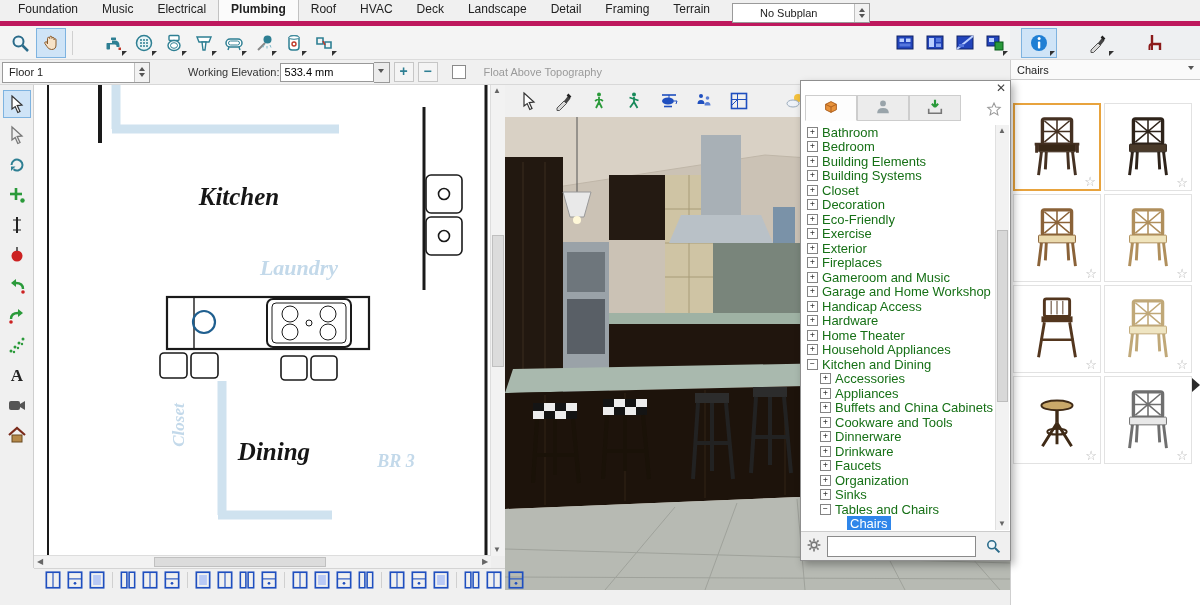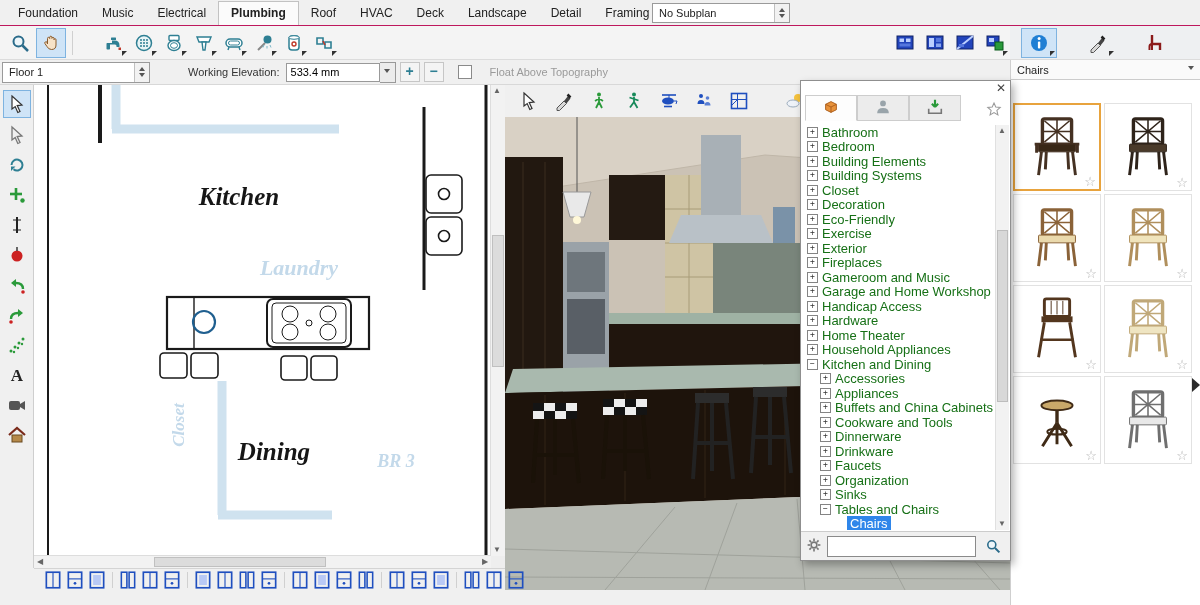--- a/index.html
+++ b/index.html
@@ -1,49 +1,49 @@
 <!DOCTYPE html>
 <html><head>
 <meta charset="utf-8">
 <style>
   html,body{margin:0;padding:0;background:#888;}
   #app{position:relative;width:1200px;height:605px;background:#f0f0f0;overflow:hidden;
        font-family:"Liberation Sans",sans-serif;font-size:11px;color:#222;}
   
   .menubar{position:absolute;left:0;top:0;width:1200px;height:26px;background:#f0f0f0;
-           border-bottom:1px solid #be185d;display:flex;align-items:flex-end;padding-left:6px;box-sizing:border-box;}
+           border-bottom:5px solid #be185d;display:flex;align-items:flex-end;padding-left:6px;box-sizing:border-box;}
   .tab{padding:4px 12px 5px;font-size:12px;cursor:default;white-space:nowrap;}
   .tab.active{background:#fbfbfb;border:1px solid #c2c2c2;border-bottom:none;font-weight:bold;}
   .combo{background:#fff;border:1px solid #9a9a9a;display:flex;align-items:center;box-sizing:border-box;}
   .combo .ctext{flex:1;padding-left:6px;white-space:nowrap;overflow:hidden;}
   .spin{width:14px;height:100%;border-left:1px solid #c0c0c0;display:flex;flex-direction:column;
         align-items:center;justify-content:center;gap:2px;background:#f2f2f2;}
   .tri-up{width:0;height:0;border:3px solid transparent;border-bottom:4px solid #555;}
   .tri-dn{width:0;height:0;border:3px solid transparent;border-top:4px solid #555;}
-  #subplan{position:absolute;left:652px;top:3px;width:138px;height:20px;}
+  #subplan{position:absolute;left:732px;top:3px;width:138px;height:20px;padding-left:21px;}
   
   .toolbar1{position:absolute;left:0;top:26px;width:1010px;height:34px;background:#f4f4f4;
             border-bottom:1px solid #dcdcdc;display:flex;align-items:center;padding-left:5px;box-sizing:border-box;}
   .tile{width:28px;height:28px;margin:0 1px;display:flex;align-items:center;justify-content:center;position:relative;}
   .tile.sel{background:#cfe4f7;border:1px solid #7eb3e0;}
   .tile .ic svg{width:20px;height:20px;display:block;}
   .tile.dd::after{content:'';position:absolute;right:1px;bottom:1px;width:0;height:0;
                   border-left:5px solid transparent;border-top:5px solid #333;transform:rotate(-90deg);}
   .sep{width:1px;height:24px;background:#d0d0d0;margin:0 5px;flex:none;}
   .flexspace{flex:1;}
   .paneltools{position:absolute;left:1010px;top:26px;width:190px;height:34px;background:#eef0f2;
               border-bottom:1px solid #dcdcdc;display:flex;align-items:center;gap:22px;padding-left:10px;box-sizing:border-box;}
   .paneltools .tile{width:34px;}
   .toolbar2{position:absolute;left:0;top:60px;width:1010px;height:25px;background:#f0f0f0;
             border-bottom:1px solid #d8d8d8;display:flex;align-items:center;box-sizing:border-box;}
   #floorsel{width:148px;height:21px;margin:2px 0 2px 2px;}
   .t2label{margin-left:38px;color:#333;}
   .t2label.dim{color:#9a9a9a;margin-left:18px;}
   .tinput{width:84px;height:17px;border:1px solid #999;background:#fff;font:11px "Liberation Sans",sans-serif;
-          padding:0 4px;margin-left:6px;}
+          padding:0 4px;}
   .ddbtn{width:15px;height:19px;background:#ececec;border:1px solid #999;border-left:none;
          display:flex;align-items:center;justify-content:center;}
   .pmbtn{width:18px;height:18px;margin-left:4px;background:#f4f4f4;border:1px solid #c6c6c6;color:#2e7f93;
          font-weight:bold;font-size:14px;line-height:16px;text-align:center;}
   .chk{width:12px;height:12px;background:#fff;border:1px solid #8a8a8a;margin-left:14px;flex:none;}
   
   .lefttools{position:absolute;left:0;top:85px;width:34px;height:483px;background:#f0f0f0;
              border-right:1px solid #cfcfcf;display:flex;flex-direction:column;align-items:center;padding-top:3px;box-sizing:border-box;}
   .lefttools .tile{width:26px;height:26px;margin:2px 0;}
   

